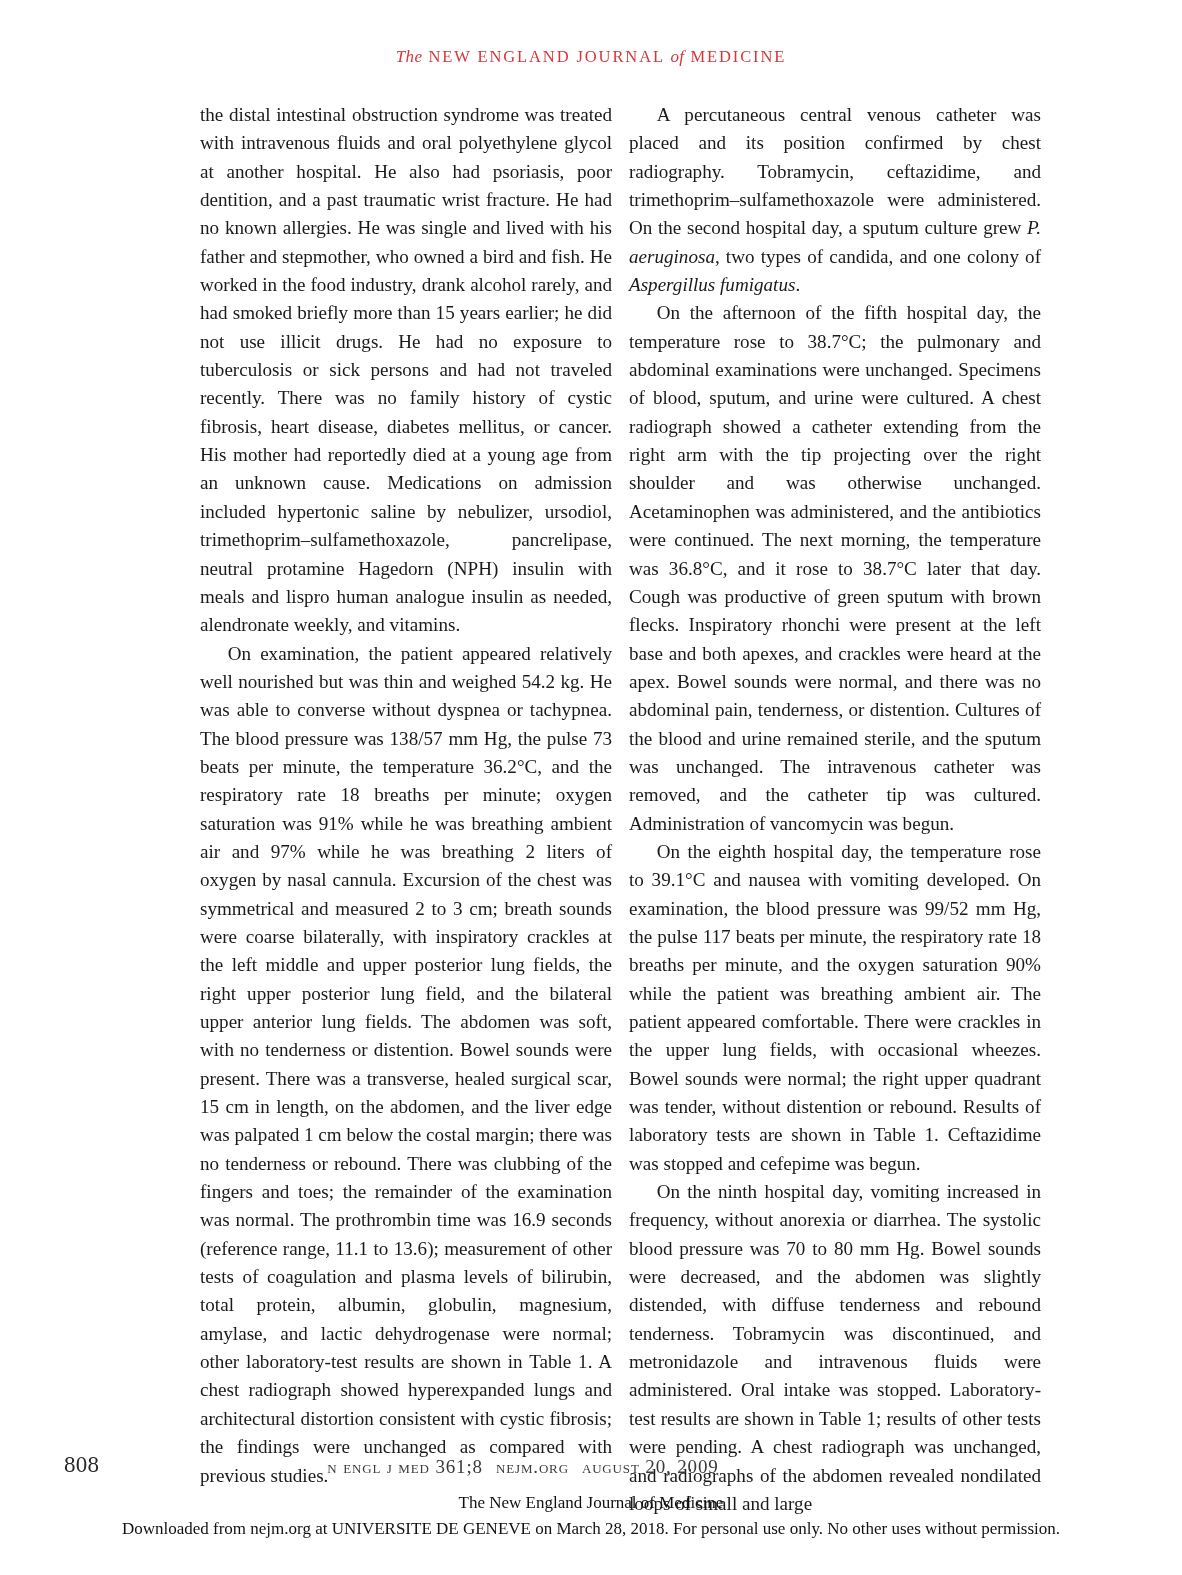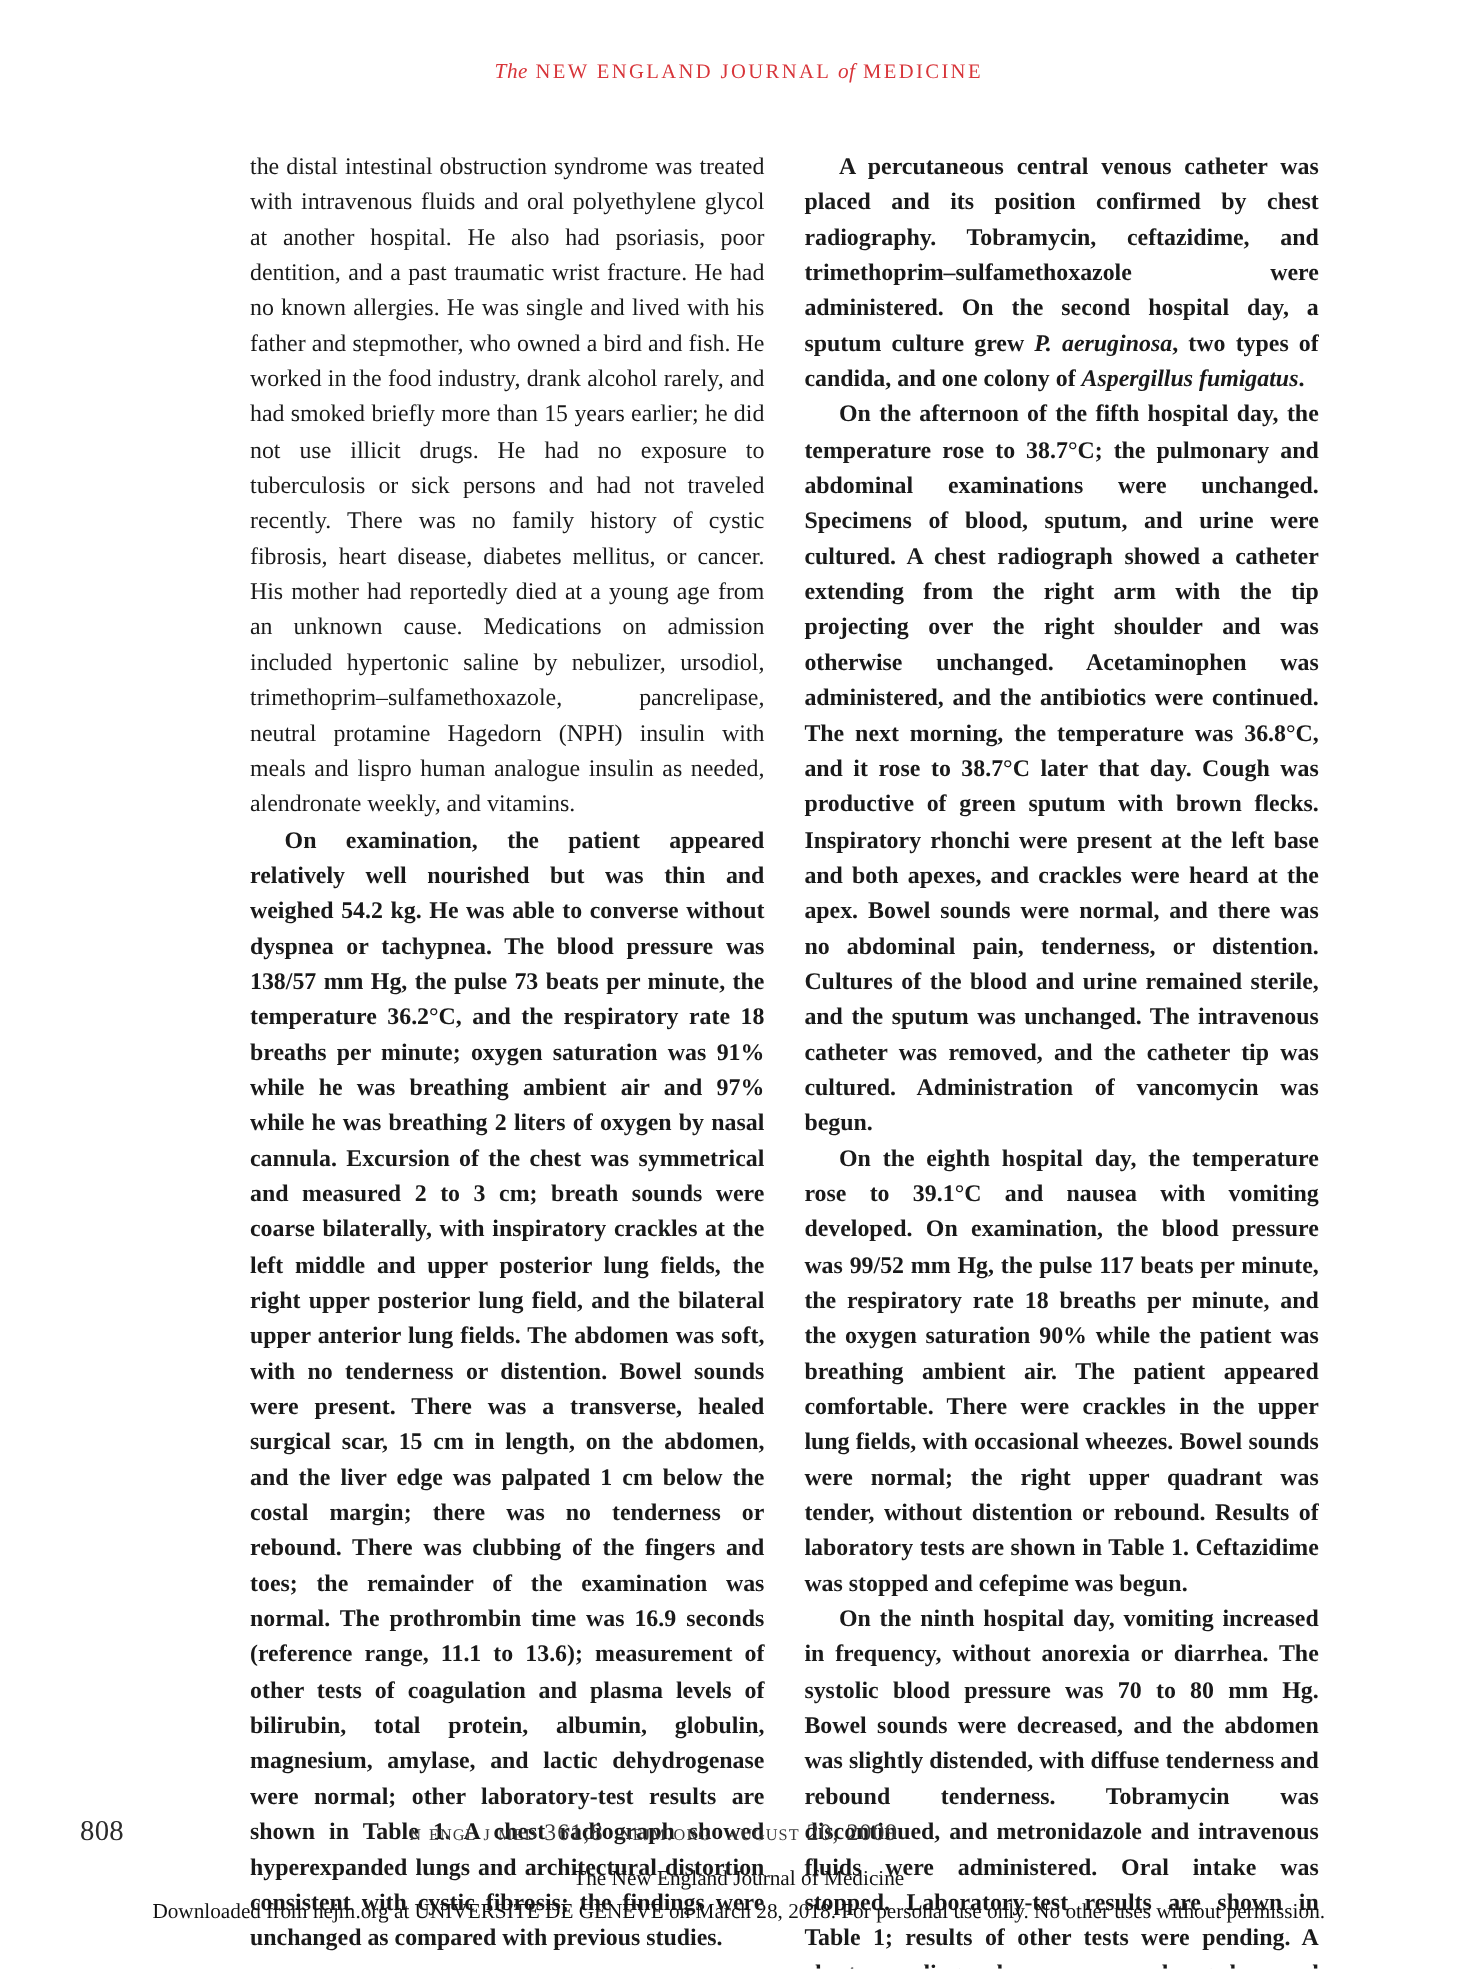--- a/index.html
+++ b/index.html
@@ -39,41 +39,40 @@
   }
   .running-head .rh-of {
     font-style: italic;
     letter-spacing: 0.4px;
     font-size: 17px;
   }
 
   
   .columns {
     position: absolute;
-    top: 120px;
+    top: 101px;
     left: 200px;
     width: 855px;
     height: 1290px;
     display: flex;
-    gap: 32px;
+    gap: 17px;
   }
   .column {
     width: 412px;
     font-size: 19.1px;
     line-height: 28.35px;
     text-align: justify;
     text-justify: inter-word;
     hyphens: none;
   }
   .column p {
     margin: 0;
   }
   .column p.indent {
     text-indent: 1.45em;
-    font-weight: bold;
   }
   .sp { font-style: italic; }
 
   
   .folio {
     position: absolute;
     left: 64px;
     top: 1452px;
     font-size: 23px;
     color: #2a2a2a;

